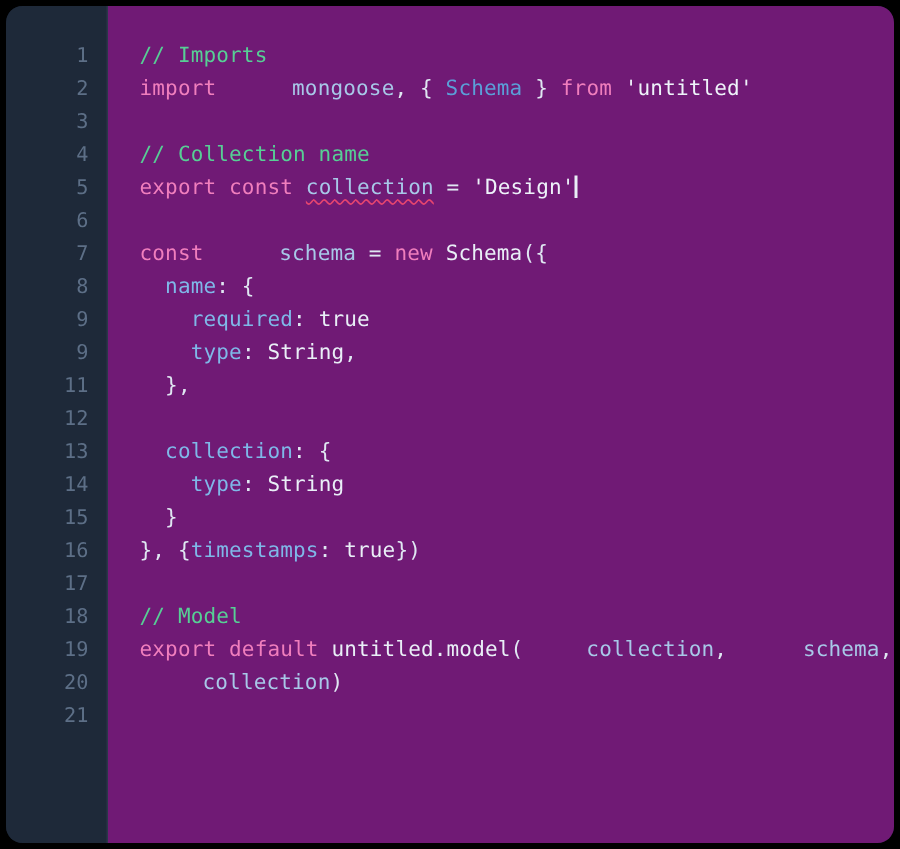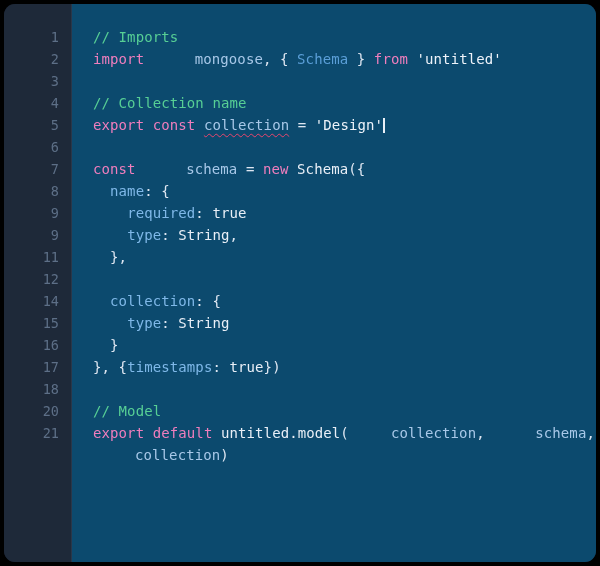--- a/index.html
+++ b/index.html
@@ -51,21 +51,21 @@
     padding-right: 13px;
     font-family: "DejaVu Sans Mono", "Liberation Mono", monospace;
     font-size: 13.5px;
     color: #5d6f87;
     box-sizing: border-box;
     letter-spacing: 0;
   }
 
   #code-area {
     flex: 1 1 auto;
-    background: #0c4a6e;
+    background: #701a75;
     padding-top: 22px;
     padding-left: 21px;
     box-sizing: border-box;
     position: relative;
     overflow: hidden;
   }
 
   .code-line {
     height: 22px;
     line-height: 22px;
@@ -113,25 +113,27 @@
       <div class="gutter-num">3</div>
       <div class="gutter-num">4</div>
       <div class="gutter-num">5</div>
       <div class="gutter-num">6</div>
       <div class="gutter-num">7</div>
       <div class="gutter-num">8</div>
       <div class="gutter-num">9</div>
       <div class="gutter-num">9</div>
       <div class="gutter-num">11</div>
       <div class="gutter-num">12</div>
+      <div class="gutter-num">13</div>
       <div class="gutter-num">14</div>
       <div class="gutter-num">15</div>
       <div class="gutter-num">16</div>
       <div class="gutter-num">17</div>
       <div class="gutter-num">18</div>
+      <div class="gutter-num">19</div>
       <div class="gutter-num">20</div>
       <div class="gutter-num">21</div>
     </div>
 
   <div id="code-area">
       <div class="code-line"><span class="t-comment">// Imports</span></div>
       <div class="code-line"><span class="t-keyword">import</span><span class="t-plain"> </span><span class="t-var">mongoose</span><span class="t-punct">, </span><span class="t-punct">{ </span><span class="t-class">Schema</span><span class="t-punct"> } </span><span class="t-keyword">from</span><span class="t-plain"> </span><span class="t-string">'untitled'</span></div>
       <div class="code-line">&nbsp;</div>
       <div class="code-line"><span class="t-comment">// Collection name</span></div>
       <div class="code-line"><span class="t-keyword">export</span><span class="t-plain"> </span><span class="t-keyword">const</span><span class="t-plain"> </span><span class="squiggle">collection</span><span class="t-punct"> = </span><span class="t-string">'Design'</span><span class="cursor"></span></div>

